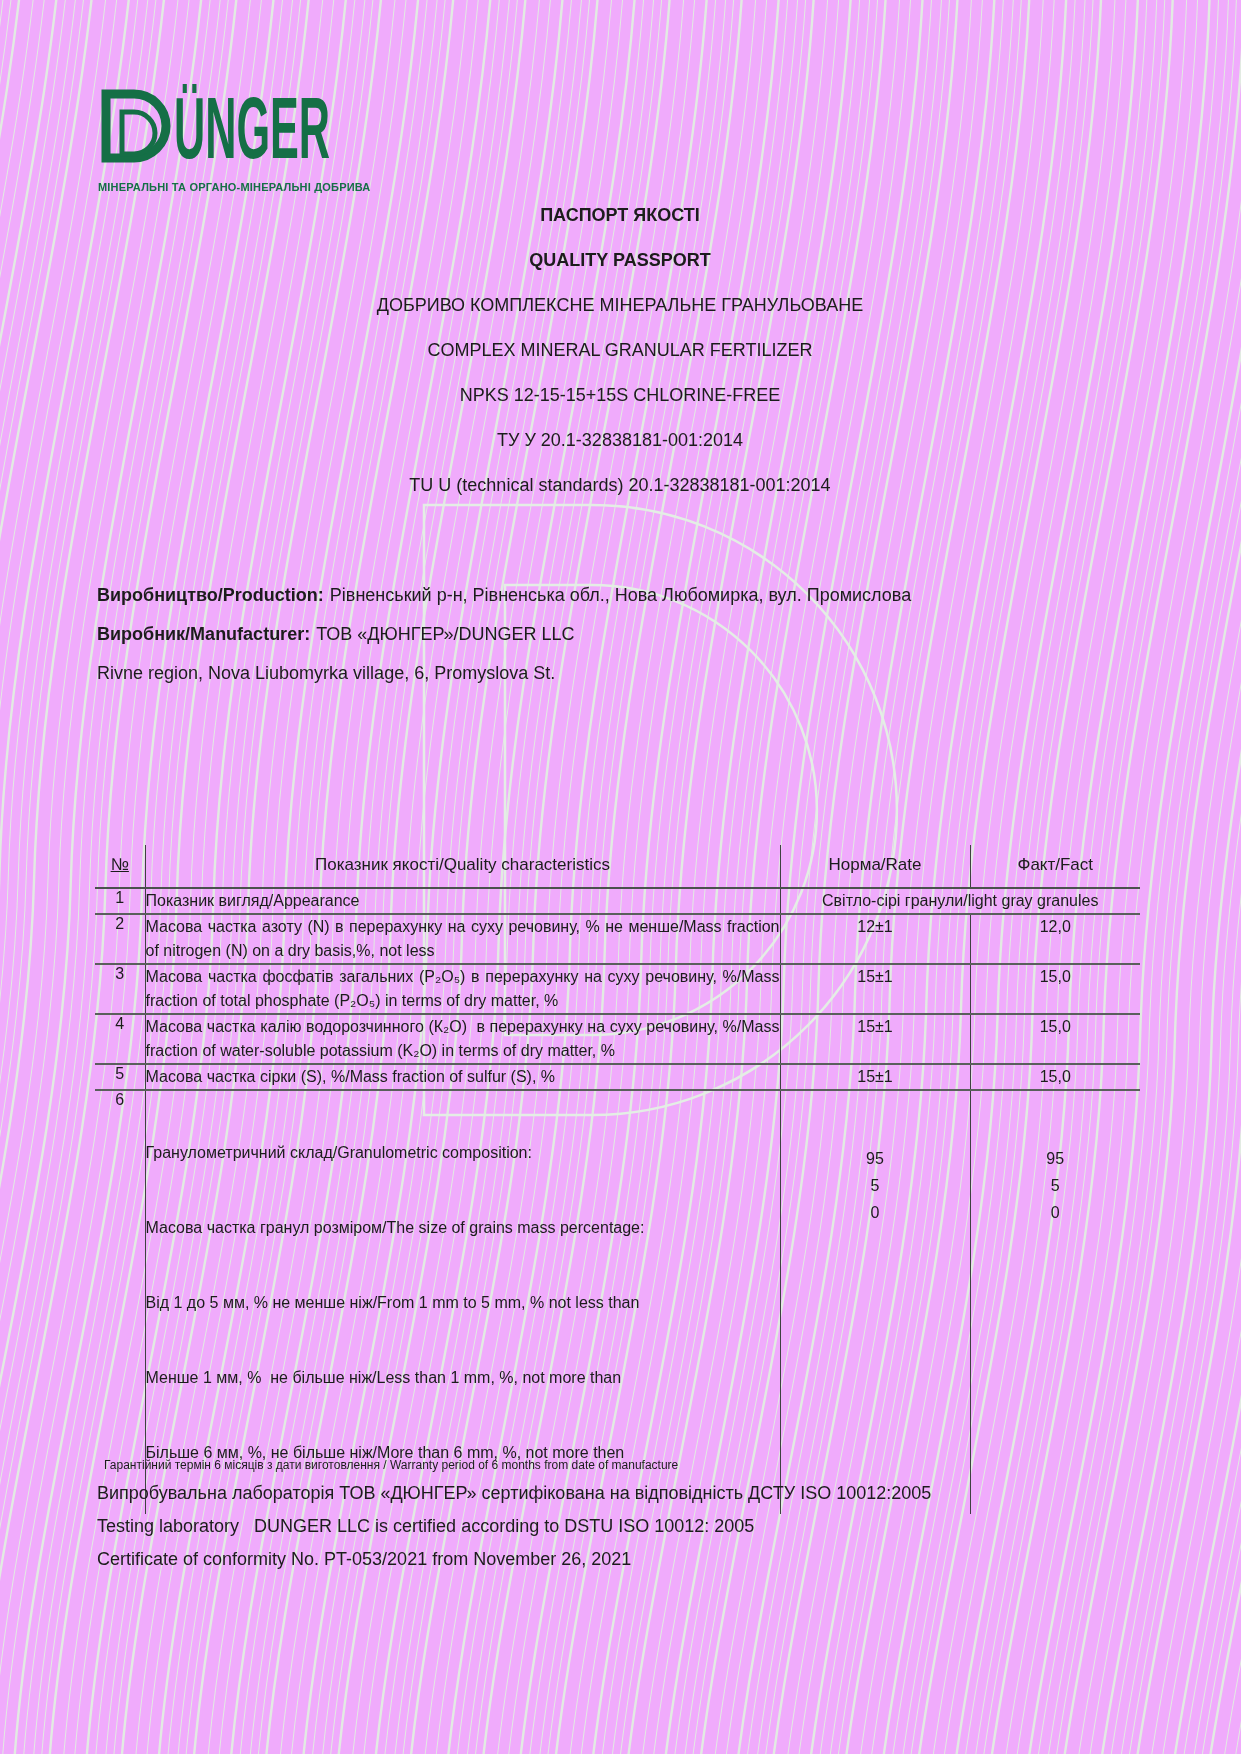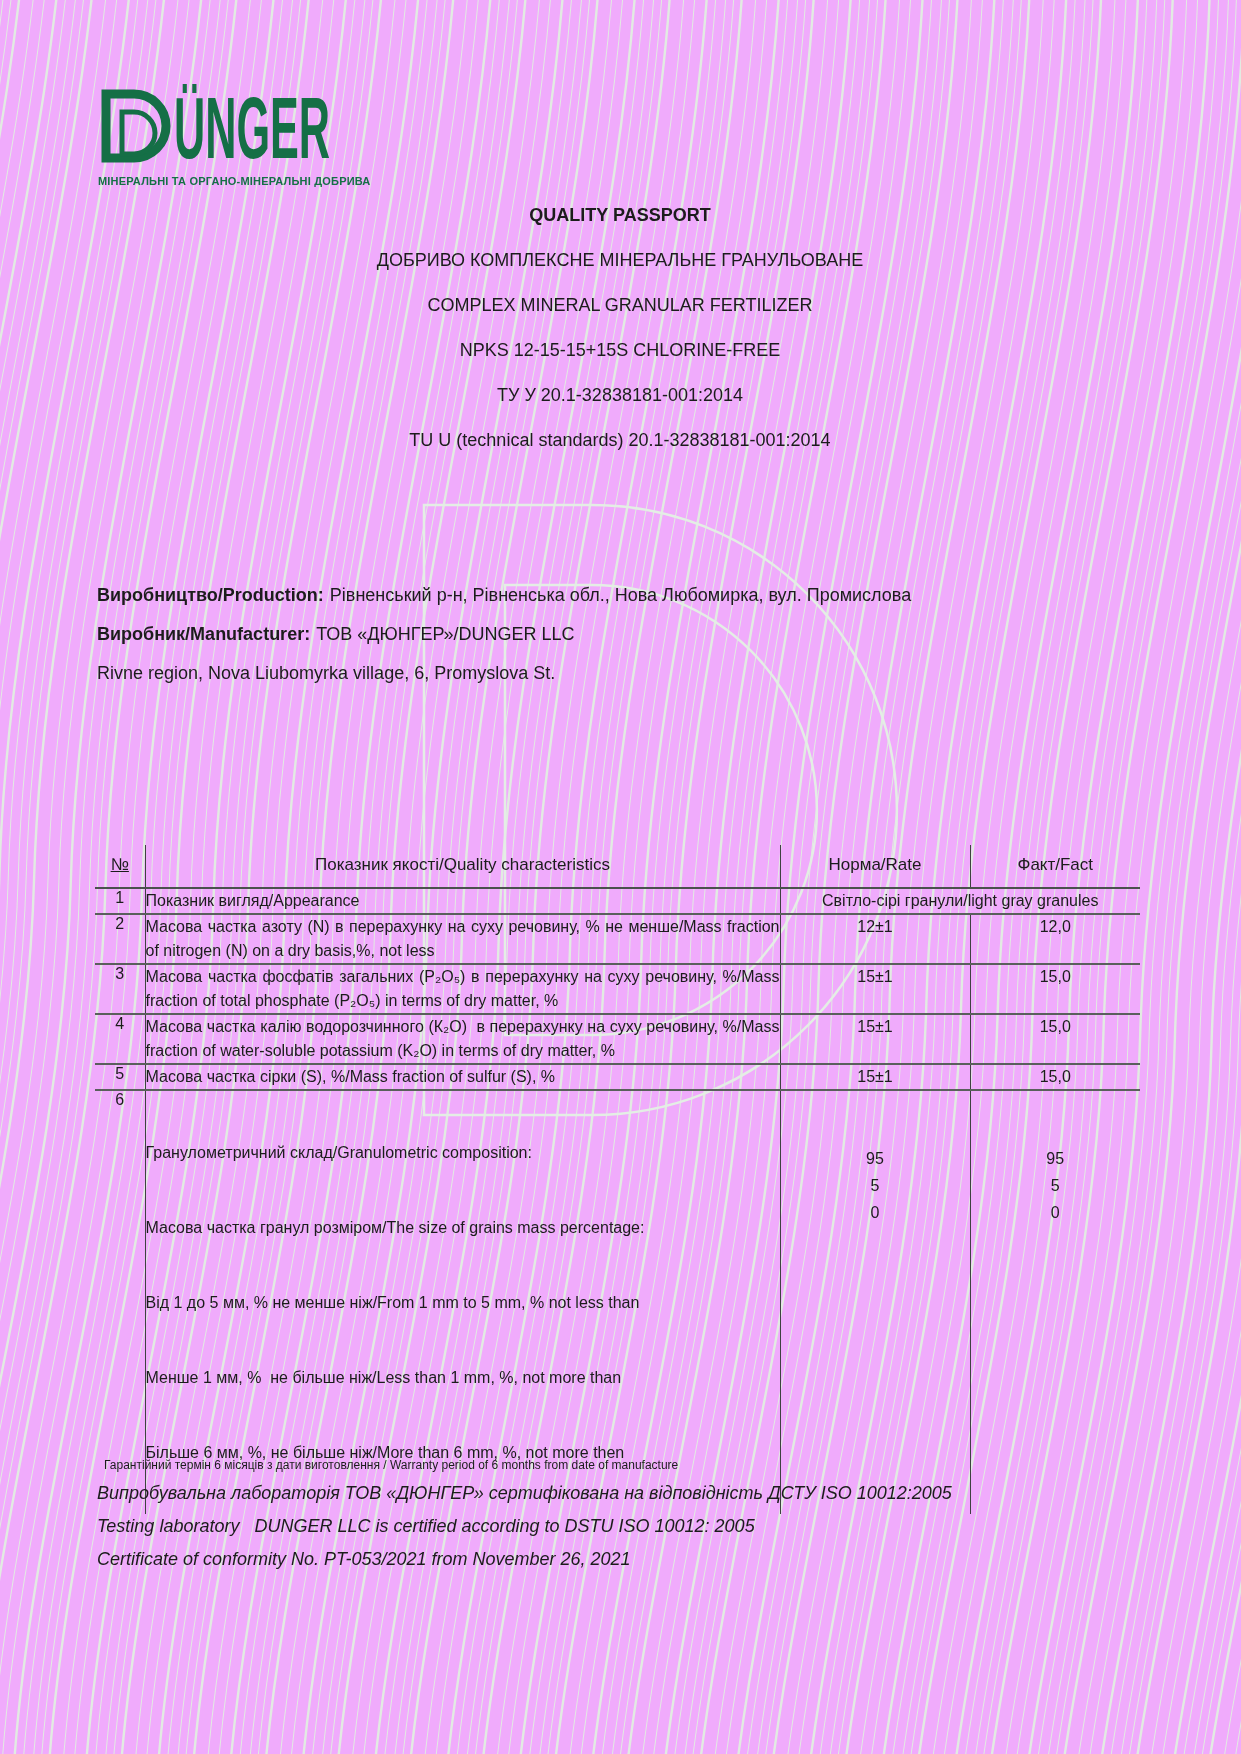--- a/index.html
+++ b/index.html
@@ -3,21 +3,21 @@
 <meta charset="utf-8">
 <style>
   html,body{margin:0;padding:0;background:#ffffff;}
   body{font-family:"Liberation Sans","DejaVu Sans",sans-serif;color:#1c1c1c;}
   .page{position:relative;width:1241px;height:1754px;background:#f0abfc;overflow:hidden;}
   .bg{position:absolute;left:0;top:0;z-index:0;}
   .content{position:relative;z-index:1;}
 
   
   .logo{position:absolute;left:98px;top:84px;}
-  .logo-tagline{margin-top:7px;font-size:11px;font-weight:700;letter-spacing:.2px;color:#156f46;}
+  .logo-tagline{margin-top:13px;font-size:11px;font-weight:700;letter-spacing:.2px;color:#156f46;}
 
   
   .titles{position:absolute;left:95px;top:193px;width:1050px;text-align:center;font-size:18px;}
   .title-line{height:45px;line-height:45px;}
   .t-bold{font-weight:700;}
 
   
   .mfr{position:absolute;left:97px;top:576px;width:1070px;font-size:18px;line-height:39px;}
   .mfr .label{font-weight:700;margin-right:6px;}
 
@@ -30,21 +30,21 @@
   .qtable tr.last td{border-bottom:none;}
   .td-num{text-align:center;padding:6px 2px 8px;}
   .td-desc{text-align:justify;white-space:pre-wrap;line-height:24px;padding:6px 10px 8px 12px;}
   .td-center{text-align:center;padding:6px 4px 8px;line-height:24px;}
   .num-u{text-decoration:underline;}
   .r6l{height:27px;line-height:27px;white-space:pre-wrap;}
   .nojust{text-align:left;}
 
   
   .warranty{position:absolute;left:104px;top:1410px;width:1080px;font-size:12px;margin-top:48px;}
-  .certs{position:absolute;left:97px;top:1477px;width:1090px;font-size:18px;font-style:italic;}
+  .certs{position:absolute;left:97px;top:1477px;width:1090px;font-size:18px;}
   .cert-line{height:33px;line-height:33px;white-space:pre-wrap;}
 </style>
 </head>
 <body>
 
 <div class="page">
 
   <svg class="bg" width="1241" height="1754" viewBox="0 0 1241 1754" aria-hidden="true">
     <defs>
       <path id="wp" d="M20,-80 C58,260 -14,620 24,960 C58,1260 -4,1580 20,1860" fill="none"></path>
@@ -99,20 +99,21 @@
         <g fill="none" stroke="#156f46">
           <path stroke-width="9" d="M8,10 H36 A32,32 0 0 1 36,74 H8 Z"></path>
           <path stroke-width="5" d="M24,28 H36 A21,21 0 0 1 36,70 H24 Z"></path>
         </g>
         <text x="76" y="74" font-size="88" font-weight="bold" fill="#156f46" textLength="156" lengthAdjust="spacingAndGlyphs">ÜNGER</text>
       </svg>
       <div class="logo-tagline">МІНЕРАЛЬНІ ТА ОРГАНО-МІНЕРАЛЬНІ ДОБРИВА</div>
     </header>
 
     <section class="titles">
+      <div class="title-line t-bold">ПАСПОРТ ЯКОСТІ</div>
       <div class="title-line t-bold">QUALITY PASSPORT</div>
       <div class="title-line">ДОБРИВО КОМПЛЕКСНЕ МІНЕРАЛЬНЕ ГРАНУЛЬОВАНЕ</div>
       <div class="title-line">COMPLEX MINERAL GRANULAR FERTILIZER</div>
       <div class="title-line">NPKS 12-15-15+15S CHLORINE-FREE</div>
       <div class="title-line">ТУ У 20.1-32838181-001:2014</div>
       <div class="title-line">TU U (technical standards) 20.1-32838181-001:2014</div>
     </section>
 
     <section class="mfr">
       <div><span class="label">Виробництво/Production:</span><span>Рівненський р-н, Рівненська обл., Нова Любомирка, вул. Промислова</span></div>

